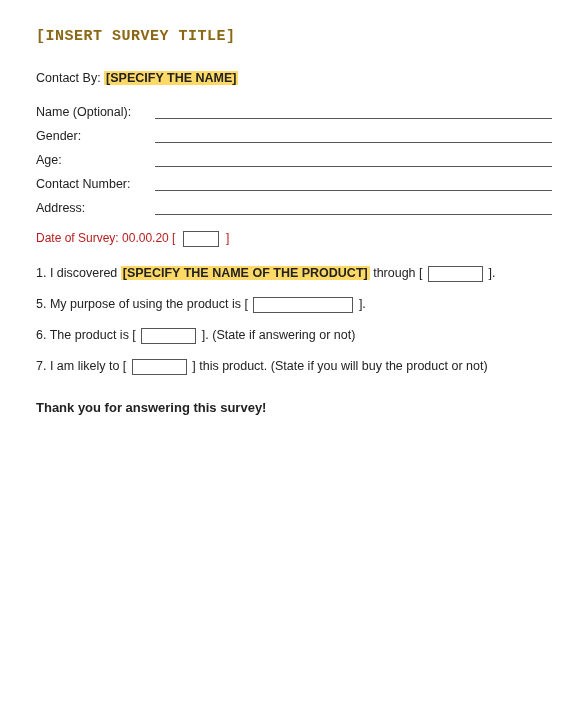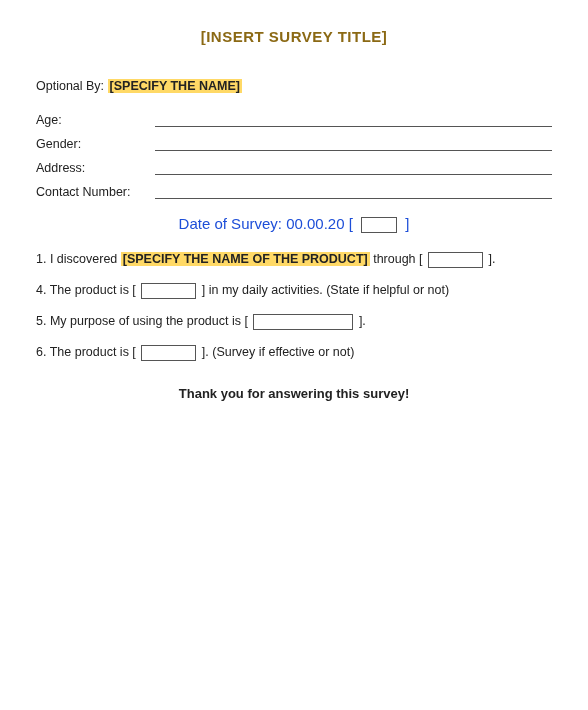--- a/index.html
+++ b/index.html
@@ -19,26 +19,27 @@
 
     .page {
       background: #ffffff;
       width: 588px;
       min-height: 710px;
       padding: 28px 36px 30px 36px;
       position: relative;
     }
 
     .survey-title {
-      text-align: center;
+      text-align: left;
       font-weight: bold;
       font-size: 15px;
       color: #8B6914;
-      margin-bottom: 34px;
+      margin-bottom: 26px;
       letter-spacing: 0.5px;
+      font-family: Liberation Mono, monospace;
     }
 
     .prepared-by {
       font-size: 12.5px;
       color: #222;
       margin-bottom: 18px;
       font-weight: normal;
     }
 
     .prepared-by .highlight {
@@ -66,24 +67,23 @@
     }
 
     .field-line {
       flex: 1;
       border-bottom: 1px solid #555;
       height: 16px;
       margin-left: 4px;
     }
 
     .date-section {
-      font-size: 15px;
-      color: #1d4ed8;
+      font-size: 12px;
+      color: #b91c1c;
       margin-bottom: 16px;
-      text-align: center;
     }
 
     .date-bracket {
       display: inline-block;
       border: 1px solid #555;
       min-width: 36px;
       height: 16px;
       margin: 0 4px;
       vertical-align: middle;
     }
@@ -117,54 +117,58 @@
     }
 
     .highlight {
       background-color: #FFD966;
       color: #222;
       font-weight: bold;
       padding: 0 2px;
     }
 
     .thank-you {
-      text-align: center;
+      text-align: left;
       font-weight: bold;
       font-size: 13px;
       color: #222;
       margin-top: 9px;
     }
   </style>
 </head>
 <body>
 
 <div class="page">
 
   <div class="survey-title">[INSERT SURVEY TITLE]</div>
 
   <div class="prepared-by">
-    <span>Optional By:</span>
+    <span>Contact By:</span>
     <span class="highlight">[SPECIFY THE NAME]</span>
   </div>
 
   <div class="fields-section">
     <div class="field-row">
+      <span class="field-label">Name (Optional):</span>
+      <div class="field-line"></div>
+    </div>
+    <div class="field-row">
+      <span class="field-label">Gender:</span>
+      <div class="field-line"></div>
+    </div>
+    <div class="field-row">
       <span class="field-label">Age:</span>
       <div class="field-line"></div>
     </div>
     <div class="field-row">
-      <span class="field-label">Gender:</span>
+      <span class="field-label">Contact Number:</span>
       <div class="field-line"></div>
     </div>
     <div class="field-row">
       <span class="field-label">Address:</span>
-      <div class="field-line"></div>
-    </div>
-    <div class="field-row">
-      <span class="field-label">Contact Number:</span>
       <div class="field-line"></div>
     </div>
   </div>
 
   <div class="date-section">
     <span>Date of Survey: 00.00.20 [</span>
     <span class="date-bracket"></span>
     <span> ]</span>
   </div>
 
@@ -173,37 +177,37 @@
     <div class="question">
       <span>1. I discovered </span>
       <span class="highlight">[SPECIFY THE NAME OF THE PRODUCT]</span>
       <span> through [</span>
       <span class="inline-bracket inline-bracket-medium"></span>
       <span>].</span>
     </div>
 
 
 
-    <div class="question">
-      <span>4. The product is [</span>
-      <span class="inline-bracket inline-bracket-medium"></span>
-      <span>] in my daily activities. (State if helpful or not)</span>
-    </div>
 
     <div class="question">
       <span>5. My purpose of using the product is [</span>
       <span class="inline-bracket inline-bracket-wide"></span>
       <span>].</span>
     </div>
 
     <div class="question">
       <span>6. The product is [</span>
       <span class="inline-bracket inline-bracket-medium"></span>
-      <span>]. (Survey if effective or not)</span>
-    </div>
-
+      <span>]. (State if answering or not)</span>
+    </div>
+
+    <div class="question">
+      <span>7. I am likely to [</span>
+      <span class="inline-bracket inline-bracket-medium"></span>
+      <span>] this product. (State if you will buy the product or not)</span>
+    </div>
 
 
   </div>
 
   <div class="thank-you">Thank you for answering this survey!</div>
 
 </div>
 
 </body></html>

